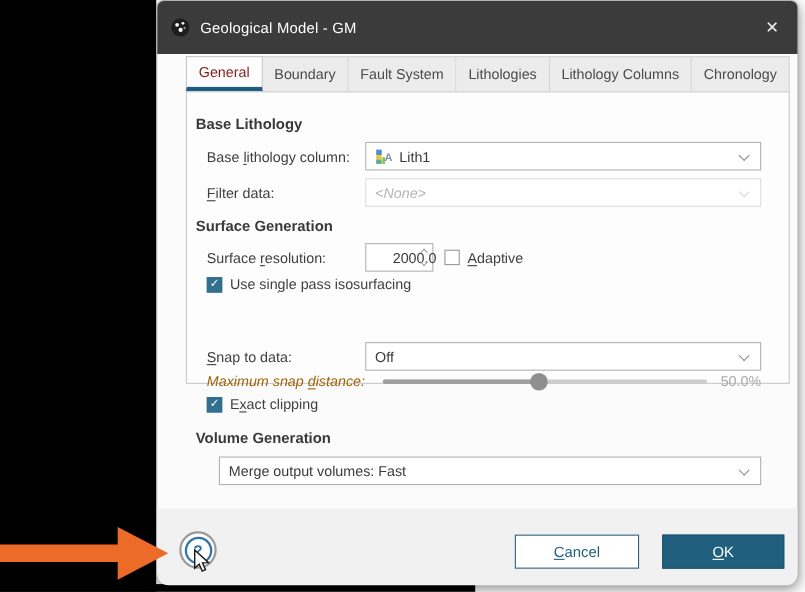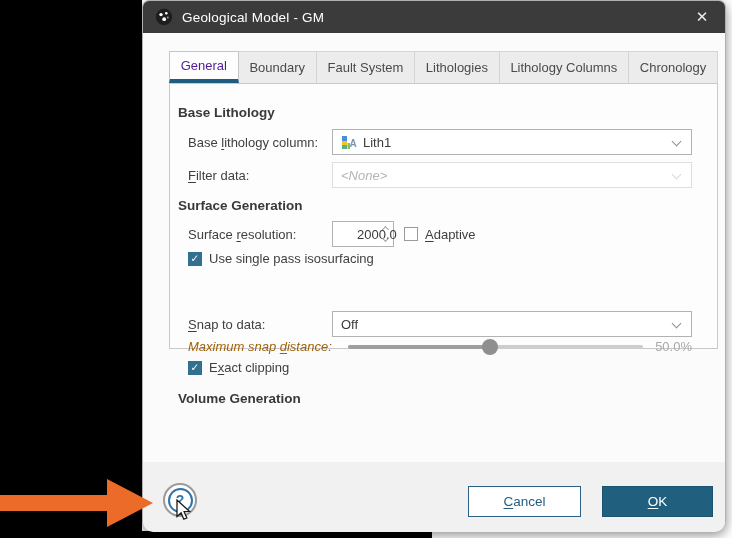--- a/index.html
+++ b/index.html
@@ -5,33 +5,33 @@
   * { margin:0; padding:0; box-sizing:border-box; }
   html,body { width:732px; height:538px; overflow:hidden; background:#fff;
     font-family:"Liberation Sans", sans-serif; cursor:default; }
   .bg-left { position:absolute; left:0; top:0; width:142px; height:538px; background:#000; }
   .bg-bottom { position:absolute; left:0; top:531px; width:432px; height:7px; background:#000; }
 
   .dialog { position:absolute; left:142px; top:0; width:584px; height:531px;
     background:#fbfbfb; border:1px solid #b0b0b0; border-radius:7px 7px 10px 10px;
     box-shadow:0 4px 12px rgba(0,0,0,.45); }
 
-  .titlebar { position:absolute; left:0; top:0; right:0; height:32px; background:#3b3b3b;
+  .titlebar { position:absolute; left:0; top:0; right:0; height:48px; background:#3b3b3b;
     border-radius:6px 6px 0 0; display:flex; align-items:center; padding:0 8px; }
   .app-icon { width:18px; height:18px; margin:0 9px 0 4px; }
   .title { color:#fff; font-size:13.5px; letter-spacing:.2px; }
   .close-btn { margin-left:auto; width:30px; height:32px; display:flex; align-items:center;
     justify-content:center; color:#ececec; font-size:15px; }
 
   .tabs { position:absolute; left:26px; top:50px; width:549px; height:32px; display:flex; }
   .tab { flex:1 1 auto; display:flex; align-items:center; justify-content:center;
     background:#ececec; border:1px solid #d5d5d5; border-left:none; border-bottom:none;
     font-size:13px; color:#4b4b4b; padding:0 8px; white-space:nowrap; }
   .tab:first-child { border-left:1px solid #d5d5d5; }
-  .tab.selected { background:#fdfdfd; color:#4c1d95; border:1px solid #c6c6c6;
+  .tab.selected { background:#fdfdfd; color:#7f1d1d; border:1px solid #c6c6c6;
     border-bottom:4px solid #1e5c80; }
 
   .panel { position:absolute; left:26px; top:82px; width:549px; height:266px;
     background:#fdfdfd; border:1px solid #c9c9c9; }
   .sec-h { position:absolute; left:8px; font-size:13.5px; font-weight:bold; color:#393939; }
   .row { position:absolute; left:18px; right:25px; display:flex; align-items:center; }
   .row .lbl { width:144px; flex-shrink:0; font-size:13px; color:#3f3f3f; }
   .lbl.dis { color:#a16207;font-style:italic; }
   .u { text-decoration:underline; text-underline-offset:2px; }
 
@@ -192,20 +192,26 @@
 
     <div class="row" style="top:276px">
       <span class="cb on">
           <span>✓</span>
         </span>
       <span class="cb-lbl"><span>E</span><span class="u">x</span><span>act clipping</span></span>
     </div>
 
     <div class="sec-h" style="top:307px">Volume Generation</div>
 
+    <div class="row" style="top:331px; left:29px; right:25px;">
+      <div class="dd" style="width:100%">
+        <span class="val">Merge output volumes: Fast</span>
+        <span class="chev"></span>
+      </div>
+    </div>
 
   </div>
 
   <div class="footer">
     <div class="help">
       <div class="help-inner">?</div>
     </div>
     <div class="btn btn-cancel">
         <span></span>
         <span class="u">C</span>

